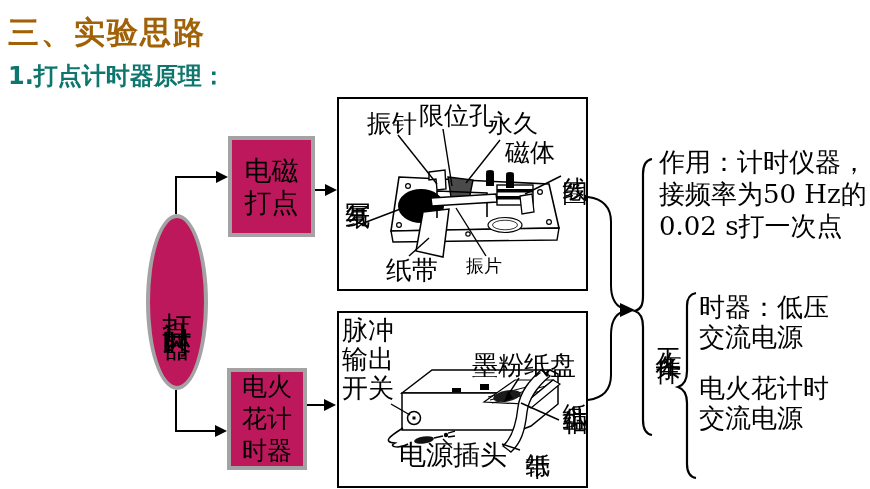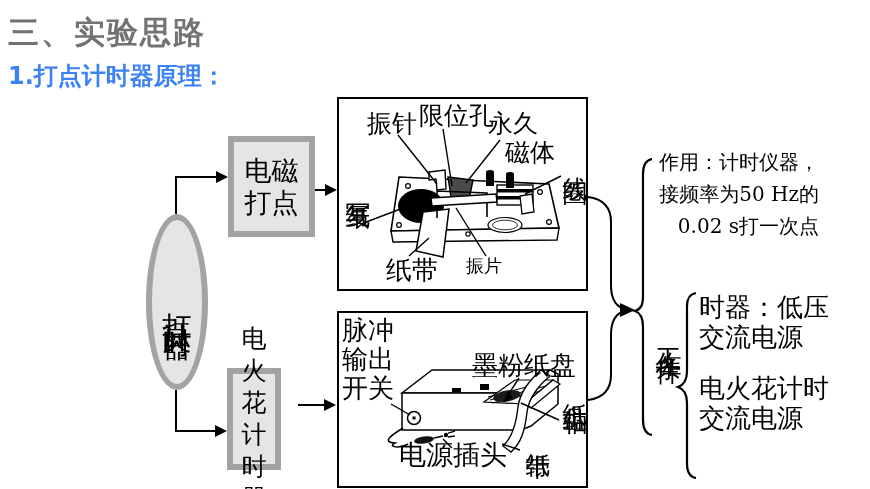--- a/index.html
+++ b/index.html
@@ -1,35 +1,35 @@
 <!DOCTYPE html>
 <html><head>
 <meta charset="utf-8">
 <style>
   html,body{margin:0;padding:0;background:#fff;}
   .stage{position:relative;width:870px;height:489px;background:#ffffff;overflow:hidden;
          font-family:"DejaVu Serif",serif;color:#000;}
   .abs{position:absolute;}
   .title{left:8px;top:12px;font-family:"DejaVu Sans",sans-serif;font-weight:bold;
-         font-size:31px;color:#737373;letter-spacing:2px;z-index:3;}
+         font-size:31px;color:#a16207;letter-spacing:2px;z-index:3;}
   .subtitle{left:8px;top:60px;font-family:"DejaVu Sans",sans-serif;font-size:24px;
-            font-weight:600;color:#3b82f6;z-index:3;}
-  .node{border:6px solid #a3a3a3;box-sizing:border-box;display:flex;align-items:center;
-        justify-content:center;text-align:center;background:#e5e5e5;z-index:2;}
+            font-weight:600;color:#0f766e;z-index:3;}
+  .node{border:4px solid #a3a3a3;box-sizing:border-box;display:flex;align-items:center;
+        justify-content:center;text-align:center;background:#be185d;z-index:2;}
   .ellipse{left:146px;top:214px;width:62px;height:176px;border-radius:50%;}
   .vtext{writing-mode:vertical-rl;text-orientation:upright;white-space:nowrap;}
   .root-label{font-size:29px;letter-spacing:5px;line-height:1;}
   .box1{left:228px;top:136px;width:87px;height:101px;font-size:27px;line-height:32px;}
-  .box2{left:227px;top:368px;width:54px;height:102px;font-size:25px;line-height:32px;}
+  .box2{left:227px;top:368px;width:80px;height:102px;font-size:25px;line-height:32px;}
   .frame{border:2px solid #000;box-sizing:border-box;background:#fff;z-index:0;}
   .frame1{left:337px;top:97px;width:251px;height:194px;}
   .frame2{left:337px;top:311px;width:251px;height:177px;}
   .lbl{white-space:nowrap;z-index:2;font-size:25px;line-height:1.1;}
   svg.layer{position:absolute;left:0;top:0;z-index:1;pointer-events:none;}
-  .usage{left:659px;top:146px;z-index:2;font-size:20px;line-height:32px;white-space:nowrap;text-align:right;}
+  .usage{left:659px;top:146px;z-index:2;font-size:26px;line-height:32px;white-space:nowrap;}
   .conds{left:699px;top:292px;z-index:2;font-size:26px;line-height:30px;white-space:nowrap;}
   .cond2{margin-top:21px;}
   .worklabel{left:652px;top:327px;font-size:26px;letter-spacing:4px;z-index:2;}
 </style>
 </head>
 <body>
 
 <div class="stage">
 
   <div class="abs title">三、实验思路</div>

